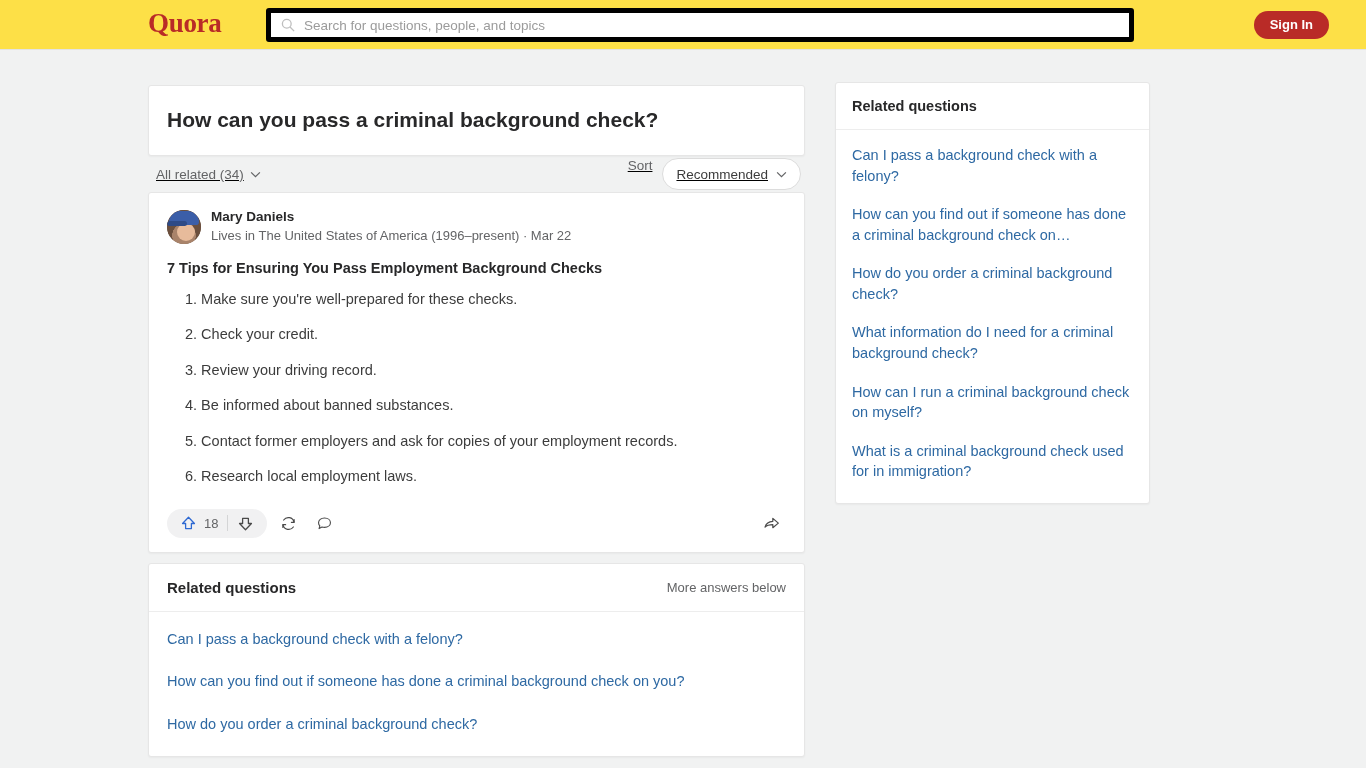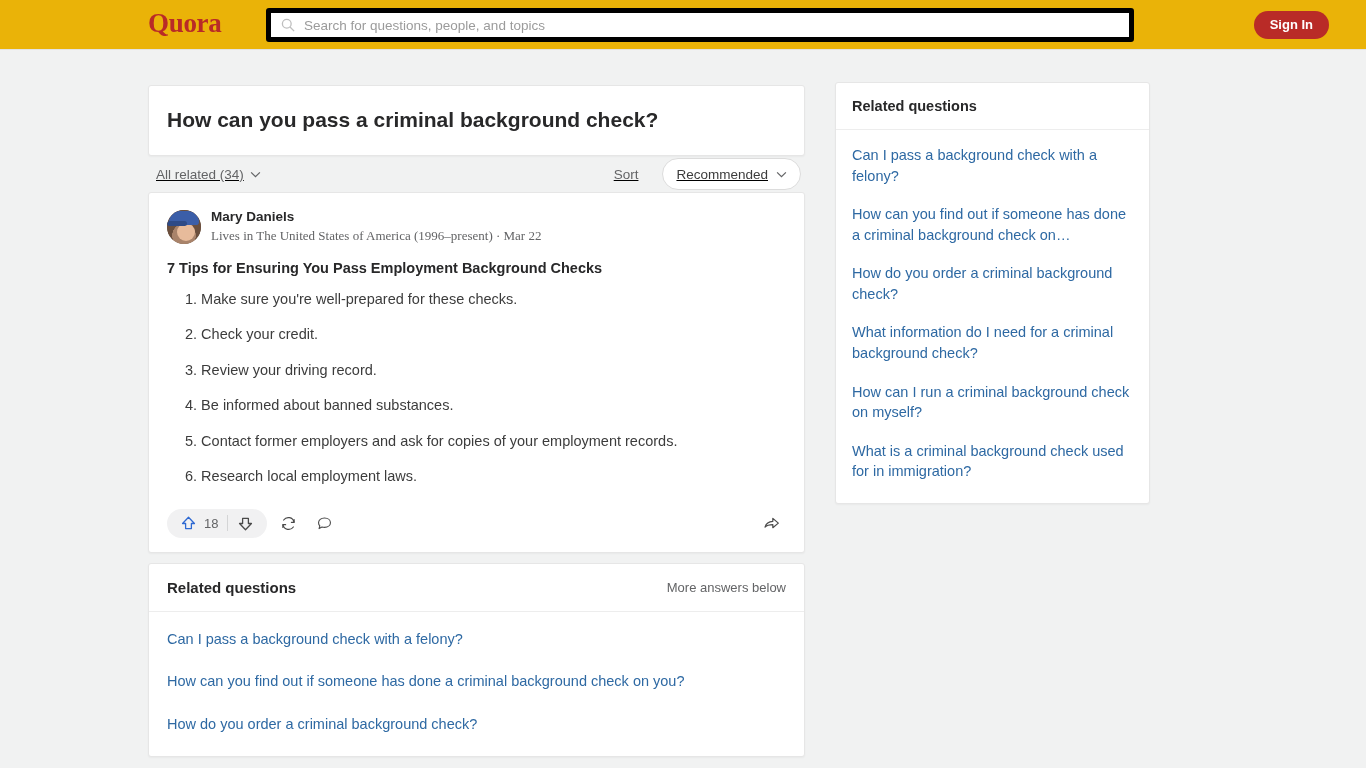--- a/index.html
+++ b/index.html
@@ -7,21 +7,21 @@
     width: 1366px; height: 768px;
     background: #f1f2f2;
     font-family: "Liberation Sans", sans-serif;
     overflow: hidden;
   }
 
   
   .topbar {
     position: absolute; top: 0; left: 0;
     width: 1366px; height: 50px;
-    background: #eab308;
+    background: #fde047;
     border-bottom: 1px solid #e3e3e3;
     display: flex; align-items: center;
   }
   .logo {
     position: absolute; left: 148px; top: 8px;
     font-family: "Liberation Serif", serif;
     font-size: 27px; font-weight: 700;
     color: #b92b27; letter-spacing: -0.3px;
   }
   .searchwrap {
@@ -68,21 +68,21 @@
 
   
   .sortbar {
     height: 36px; display: flex; align-items: center;
     justify-content: space-between; padding: 0 4px 0 8px; text-decoration: underline;
   }
   .allrelated {
     display: flex; align-items: center; gap: 6px;
     font-size: 13.5px; color: #636466; cursor: pointer;
   }
-  .sortright { display: flex; align-items: center; gap: 24px; }
+  .sortright { display: flex; align-items: flex-start; gap: 10px; }
   .sortlabel { font-size: 13.5px; color: #636466; }
   .sortpill {
     display: flex; align-items: center; gap: 8px;
     height: 32px; padding: 0 13px;
     border: 1px solid #dcdcdc; border-radius: 16px;
     background: #fff; font-size: 13.5px; color: #3c3c3c;
     cursor: pointer;
   }
   .chev { width: 11px; height: 7px; flex: none; }
 
@@ -101,21 +101,21 @@
   }
   .avatar .brim {
     position: absolute; left: 0px; top: 11px; width: 20px; height: 5px;
     background: #2e4a86; border-radius: 3px;
   }
   .avatar .face {
     position: absolute; left: 10px; top: 13px; width: 18px; height: 18px;
     background: #e7bb9b; border-radius: 50%;
   }
   .aname { font-size: 13.5px; font-weight: 700; color: #282829; line-height: 1.45; cursor: pointer; }
-  .ameta { font-size: 13px; color: #636466; line-height: 1.45; font-family: Liberation Serif, serif; }
+  .ameta { font-size: 13px; color: #636466; line-height: 1.45; }
 
   .atitle { font-size: 14.5px; font-weight: 700; color: #282829; margin-bottom: 12px; }
   .alist { list-style: none; padding-left: 18px; }
   .alist li { font-size: 14.5px; color: #3c3c3c; line-height: 1.55; margin-bottom: 13px; }
 
   
   .actions {
     display: flex; align-items: center; justify-content: space-between;
     padding: 8px 18px 14px 18px;
   }

